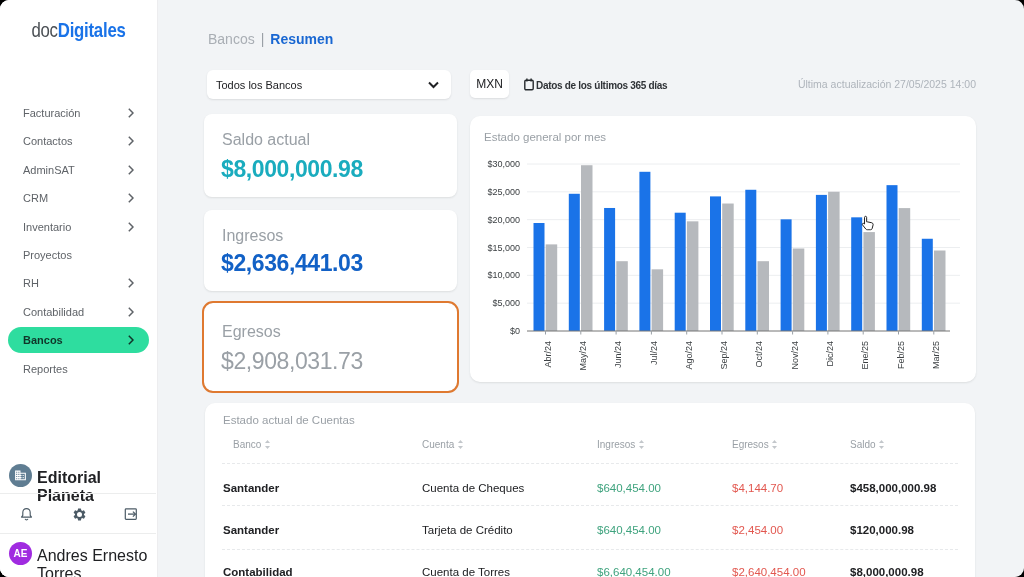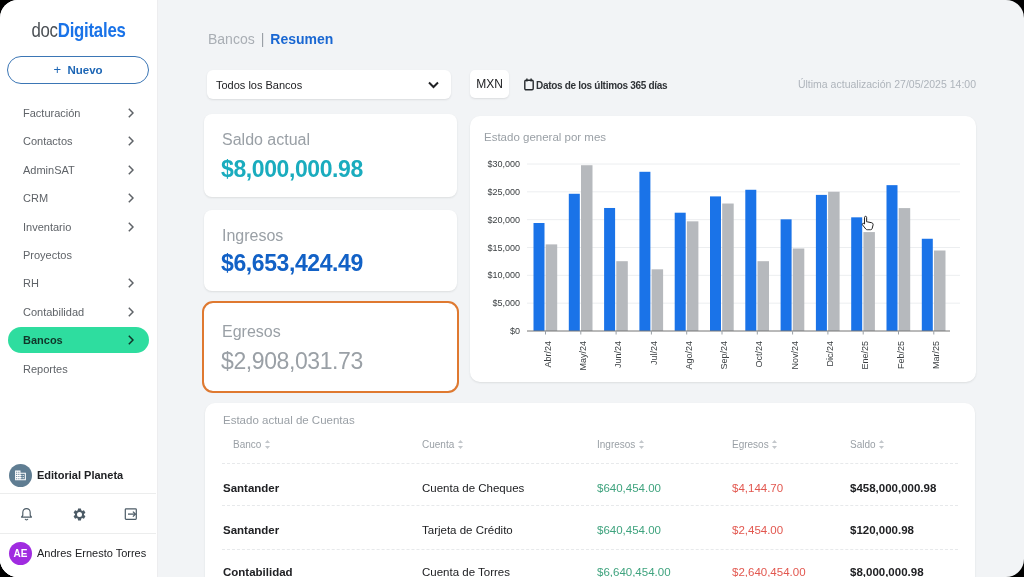--- a/index.html
+++ b/index.html
@@ -1,31 +1,31 @@
 <!DOCTYPE html>
 <html><head>
 <meta charset="utf-8">
 <style>
   * { margin:0; padding:0; box-sizing:border-box; }
   html,body { width:1024px; height:577px; background:#000; overflow:hidden; }
   body { font-family:"Liberation Sans", sans-serif; }
-  .app { position:absolute; left:0; top:0; width:1024px; height:577px; border-radius:18px; overflow:hidden; background:#f2f4f6; }
+  .app { position:absolute; left:0; top:0; width:1024px; height:577px; border-radius:9px; overflow:hidden; background:#f2f4f6; }
   .sidebar { position:absolute; left:0; top:0; width:158px; height:577px; background:#fff; border-right:1px solid #ededef; }
   .logo { position:absolute; left:0; top:18px; width:157px; text-align:center; font-size:21px; letter-spacing:-0.3px; transform:scaleX(0.8); }
   .logo .doc { color:#4a4f54; font-weight:400; }
   .logo .dig { color:#1a73e8; font-weight:700; }
   .btn-nuevo { position:absolute; left:7px; top:56px; width:142px; height:28px; border:1.3px solid #3b76b5; border-radius:14px; background:#fff; color:#1d66b5; font-weight:700; font-size:11.5px; line-height:26px; text-align:center; }
   .nav { position:absolute; left:0; top:100px; width:157px; }
   .nav .item { position:absolute; left:8px; width:141px; height:26px; line-height:26px; font-size:11px; color:#5f6368; padding-left:15px; }
   .nav .item .chev { position:absolute; right:15px; top:8px; }
   .nav .item.active { background:#2edd9f; border-radius:13px; color:#103529; font-weight:700; }
   .chev svg { display:block; }
   .sb-bottom { position:absolute; left:0; top:455px; width:156px; height:122px; background:#fff; }
   .avatar { width:22px; height:22px; border-radius:50%; position:absolute; }
-  .sb-row-text { position:absolute; font-size:11px; color:#202124; }
+  .sb-row-text { position:absolute; font-size:16px; color:#202124; }
   .divider { position:absolute; left:0; width:156px; height:1px; background:#eceded; }
   .main { position:absolute; left:158px; top:0; width:866px; height:577px; }
   .crumb { position:absolute; left:50px; top:31px; font-size:14px; color:#a9aeb4; }
   .crumb b { color:#1967d2; font-weight:700; }
   .crumb .sep { color:#9aa0a6; padding:0 6px; }
   .selectbox { position:absolute; left:49px; top:70px; width:244px; height:29px; background:#fff; border-radius:6px; box-shadow:0 1px 2px rgba(60,64,67,.13); }
   .selectbox .txt { position:absolute; left:9px; top:0; line-height:30px; font-size:11px; color:#202124; }
   .mxn { position:absolute; left:312px; top:70px; width:39px; height:28px; background:#fff; border-radius:5px; box-shadow:0 1px 2px rgba(60,64,67,.13); text-align:center; line-height:29.5px; font-size:12px; font-weight:500; color:#202124; }
   .datos { position:absolute; left:368px; top:79.5px; font-size:10px; font-weight:700; letter-spacing:-0.3px; color:#2f3337; }
   .upd { position:absolute; right:48px; top:78px; font-size:10.5px; color:#aeb4bb; }
@@ -42,21 +42,20 @@
   .td.b { font-weight:700; }
   .td.g { color:#3fa37e; }
   .td.r { color:#e2574f; }
   .cursor { position:absolute; left:703px; top:215px; transform:scale(0.88); transform-origin:0 0; }
 </style>
 </head>
 <body>
 <div class="app">
   <div class="sidebar">
     <div class="logo"><span class="doc">doc</span><span class="dig">Digitales</span></div>
-    <div class="btn-nuevo"><span style="font-weight:400; font-size:13px;">+</span>&nbsp; Nuevo</div>
     <div class="nav" id="nav">
         <div class="item" style="top:0px;">Facturación<span class="chev">
             <svg width="6" height="10" viewBox="0 0 6 10" fill="none" stroke="#5f6368" stroke-width="1.5">
               <path d="M0.8 0.8l4.2 4.2-4.2 4.2"></path>
             </svg>
           </span></div>
         <div class="item" style="top:28.4px;">Contactos<span class="chev">
             <svg width="6" height="10" viewBox="0 0 6 10" fill="none" stroke="#5f6368" stroke-width="1.5">
               <path d="M0.8 0.8l4.2 4.2-4.2 4.2"></path>
             </svg>
@@ -142,21 +141,21 @@
       </svg>
     <div class="datos" style="left:378px;">Datos de los últimos 365 días</div>
     <div class="upd">Última actualización 27/05/2025 14:00</div>
 
     <div class="card" style="top:114px; height:83px;">
       <div class="lbl">Saldo actual</div>
       <div class="val" style="top:42px; color:#1aacbe;">$8,000,000.98</div>
     </div>
     <div class="card" style="top:210px; height:81px;">
       <div class="lbl">Ingresos</div>
-      <div class="val" style="top:40px; color:#1261c6;">$6,653,424.49</div>
+      <div class="val" style="top:40px; color:#1261c6;">$2,636,441.03</div>
     </div>
     <div class="card" style="top:303px; height:88px; outline:2.5px solid #df7930; outline-offset:0px; border-radius:9px;">
       <div class="lbl" style="top:20px;">Egresos</div>
       <div class="val" style="top:45px; color:#9aa0a6; font-weight:400;">$2,908,031.73</div>
     </div>
 
     <div class="chartcard">
       <div class="title">Estado general por mes</div>
       <svg id="chart" width="506" height="266" style="position:absolute; left:0; top:0;">
           <text x="50" y="218" text-anchor="end" font-size="9" fill="#3c4043">$0</text>

